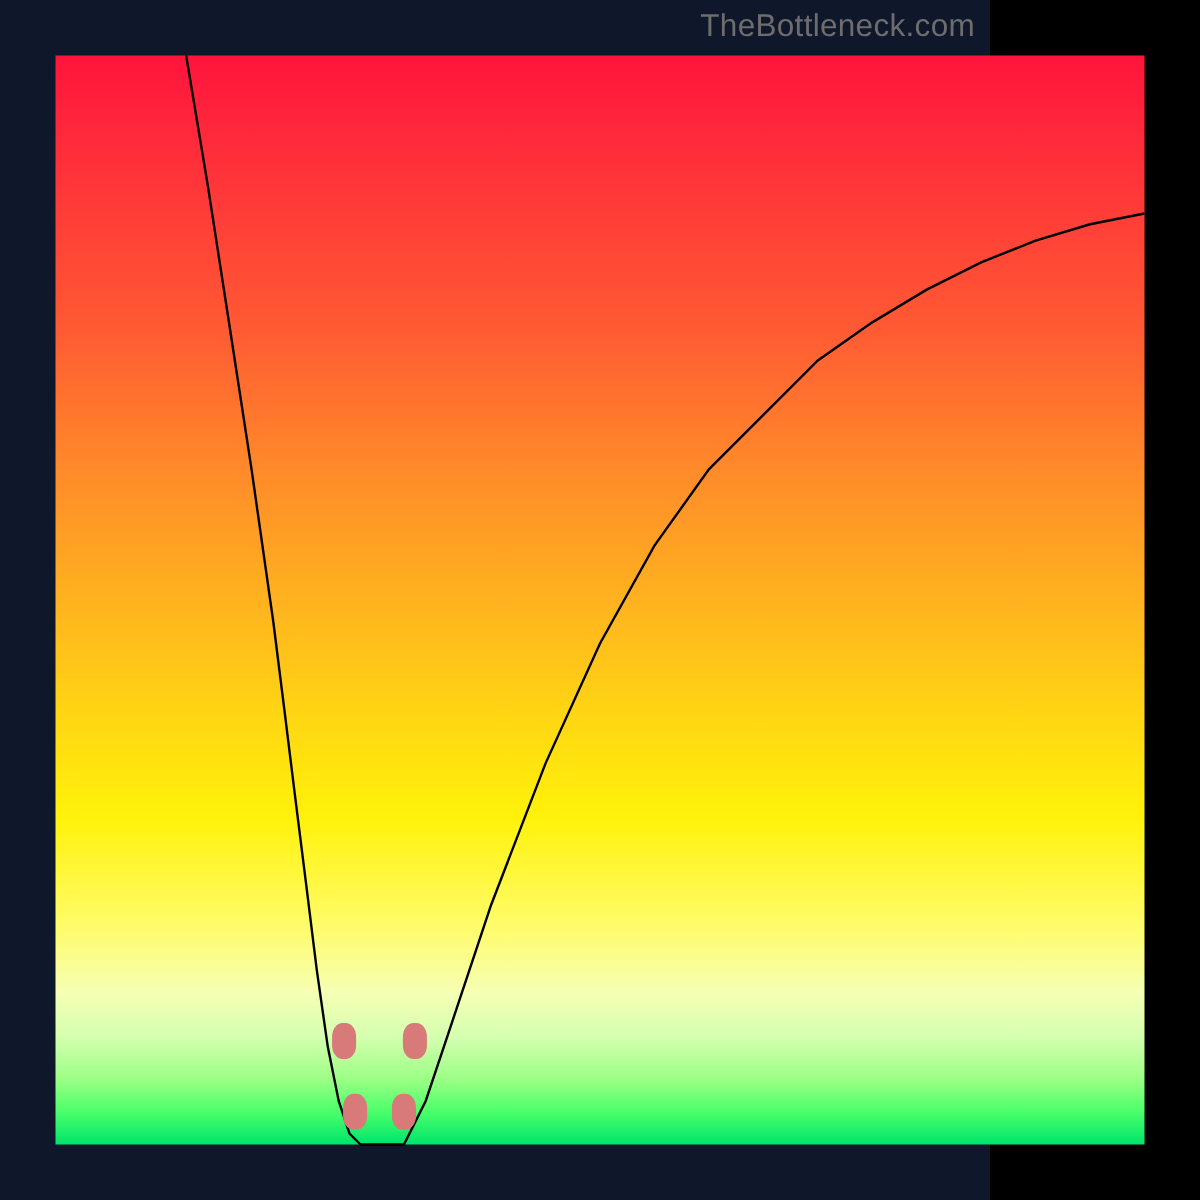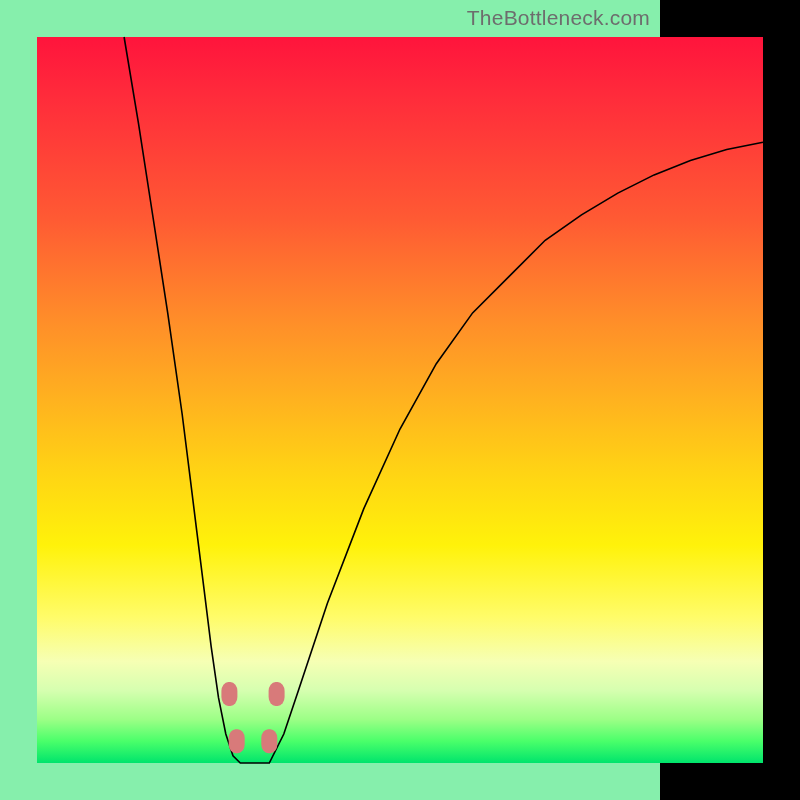--- a/index.html
+++ b/index.html
@@ -10,21 +10,21 @@
     background: #000;
     overflow: hidden;
     font-family: Arial, Helvetica, sans-serif;
   }
   .frame {
     position: absolute;
     left: 0;
     top: 0;
     width: 660px;
     height: 800px;
-    background: #86efac;
+    background: #0f172a;
   }
   .plot {
     position: absolute;
     left: 37px;
     top: 37px;
     width: 726px;
     height: 726px;
     
     background: linear-gradient(to bottom,
       #ff143c 0%,

